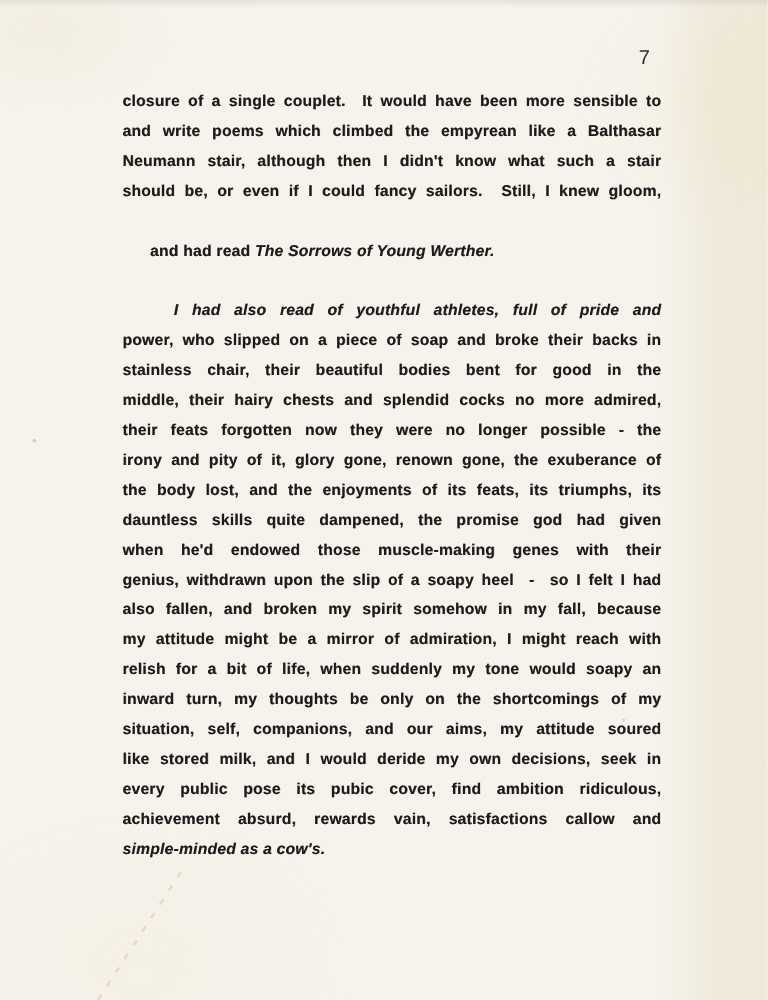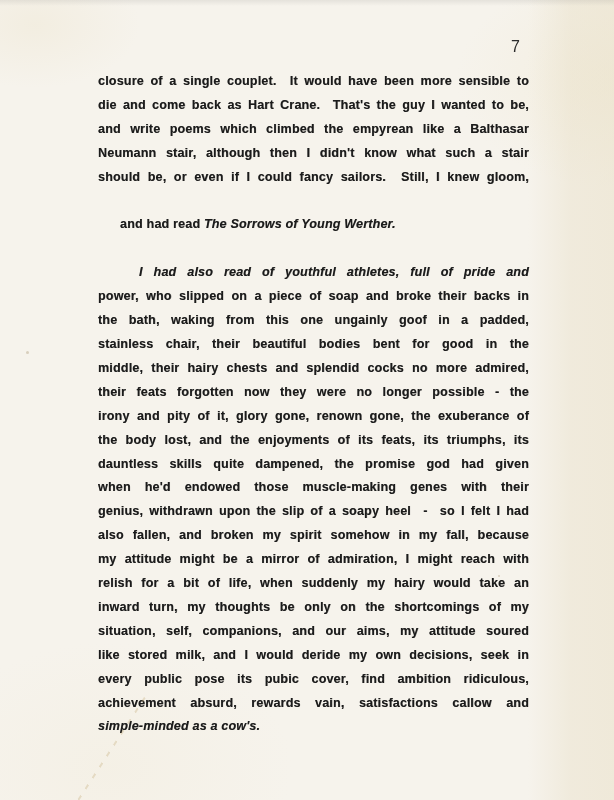--- a/index.html
+++ b/index.html
@@ -76,45 +76,43 @@
 <body>
 
 <div class="page">
 
   <div class="page-number">7</div>
 
   <div class="body-text">
 
     <div class="para1">
         <div class="line">closure of a single couplet.  It would have been more sensible to</div>
-        <div class="line">die and come back as Hart Crane.  That's the guy I wanted to be,</div>
         <div class="line">and write poems which climbed the empyrean like a Balthasar</div>
         <div class="line">Neumann stair, although then I didn't know what such a stair</div>
         <div class="line">should be, or even if I could fancy sailors.  Still, I knew gloom,</div>
       </div>
 
     <div class="line-left">
       <span>and had read </span><span class="italic">The Sorrows of Young Werther.</span>
     </div>
 
     <div class="para2">
         <div class="line">I had also read of youthful athletes, full of pride and</div>
         <div class="line">power, who slipped on a piece of soap and broke their backs in</div>
-        <div class="line">the bath, waking from this one ungainly goof in a padded,</div>
         <div class="line">stainless chair, their beautiful bodies bent for good in the</div>
         <div class="line">middle, their hairy chests and splendid cocks no more admired,</div>
         <div class="line">their feats forgotten now they were no longer possible - the</div>
         <div class="line">irony and pity of it, glory gone, renown gone, the exuberance of</div>
         <div class="line">the body lost, and the enjoyments of its feats, its triumphs, its</div>
         <div class="line">dauntless skills quite dampened, the promise god had given</div>
         <div class="line">when he'd endowed those muscle-making genes with their</div>
         <div class="line">genius, withdrawn upon the slip of a soapy heel  -  so I felt I had</div>
         <div class="line">also fallen, and broken my spirit somehow in my fall, because</div>
         <div class="line">my attitude might be a mirror of admiration, I might reach with</div>
-        <div class="line">relish for a bit of life, when suddenly my hairy would take an</div>
+        <div class="line">relish for a bit of life, when suddenly my tone would soapy an</div>
         <div class="line">inward turn, my thoughts be only on the shortcomings of my</div>
         <div class="line">situation, self, companions, and our aims, my attitude soured</div>
         <div class="line">like stored milk, and I would deride my own decisions, seek in</div>
         <div class="line">every public pose its pubic cover, find ambition ridiculous,</div>
         <div class="line">achievement absurd, rewards vain, satisfactions callow and</div>
         <div class="line">simple-minded as a cow's.</div>
       </div>
 
   </div>
 

